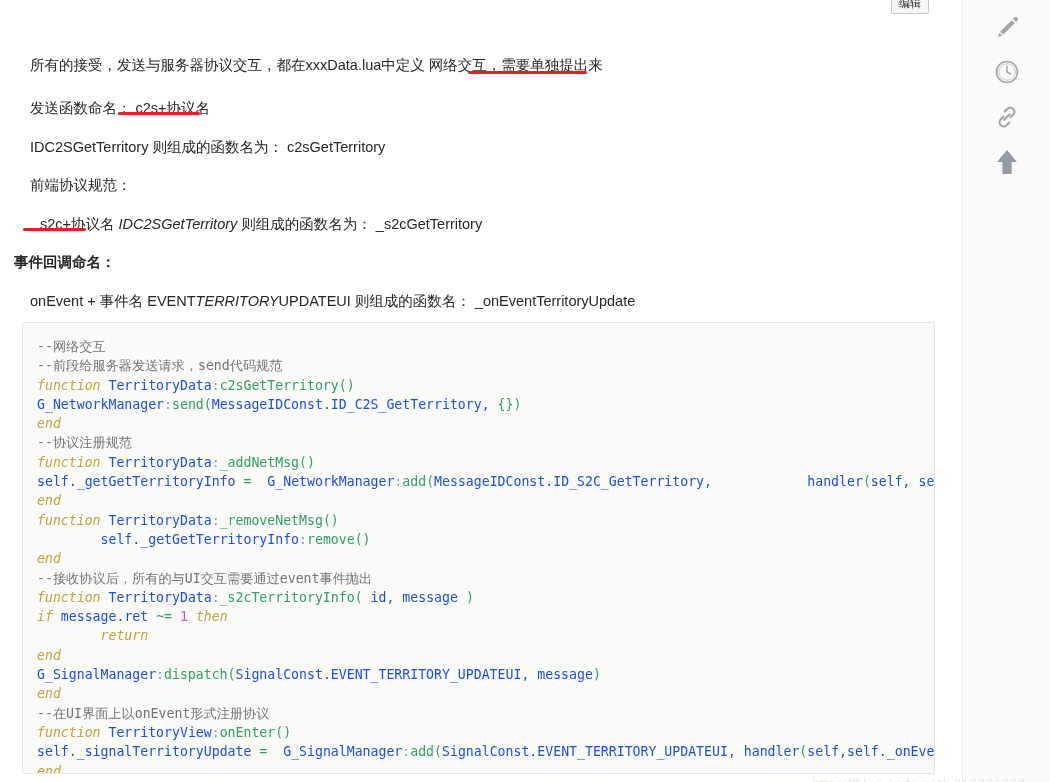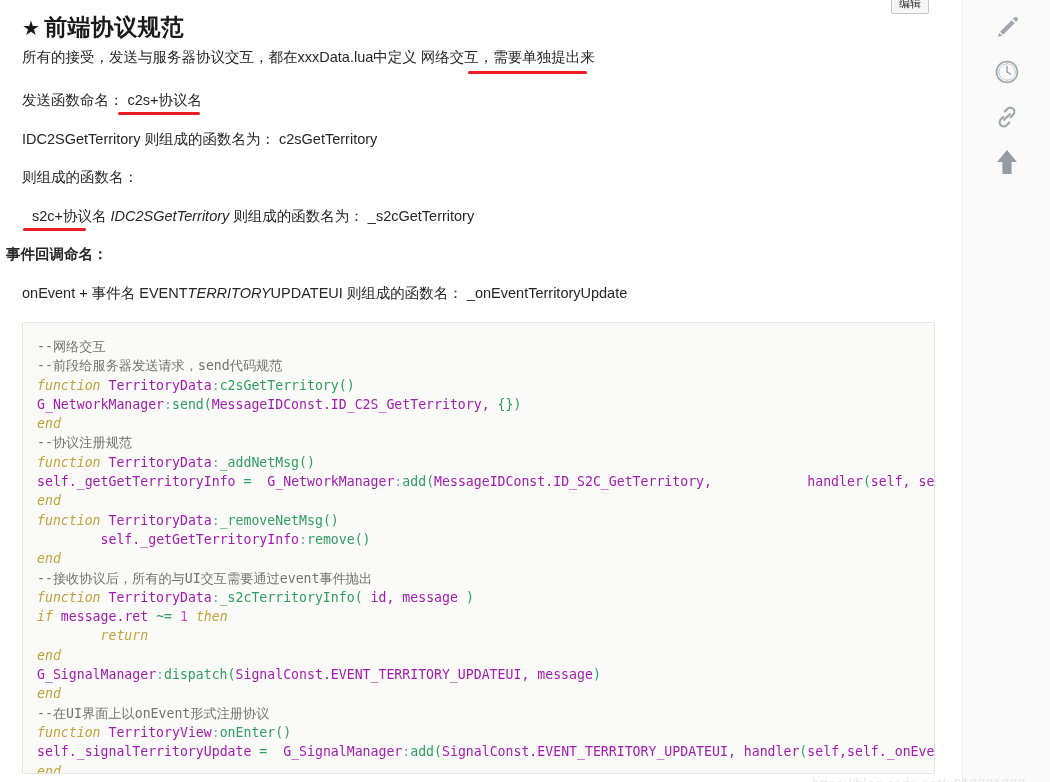--- a/index.html
+++ b/index.html
@@ -49,21 +49,21 @@
     padding: 10px 0 0 0;
     font-size: 23px;
     line-height: 30px;
     font-weight: bold;
     color: #1a1a1a;
     letter-spacing: 0.3px;
   }
   h1.title .star { font-size: 20px; margin-right: 4px; }
 
   p.para {
-    margin: 0;
+    margin: 8px;
     padding: 0;
     font-size: 14.5px;
     line-height: 20px;
     color: #262626;
     white-space: nowrap;
   }
 
   
   .p1 { position: absolute; left: 22px; top: 47px; }
   .p2 { position: absolute; left: 22px; top: 90px; }
@@ -107,21 +107,21 @@
     line-height: 19.3px;
     color: #333333;
     white-space: pre;
     overflow: hidden;
   }
   .cm  { color: #737373; }   
   .kw  { color: #bfa43a; font-style: italic; }                        
   .fn  { color: #2e9e63; }                        
   .pn  { color: #7a9ec2; }                        
   .num { color: #c94fc9; }                        
-  .tx  { color: #a21caf; }                        
+  .tx  { color: #1d4ed8; }                        
 
   
   .watermark {
     position: absolute;
     left: 812px;
     top: 775px;
     font-size: 14px;
     line-height: 18px;
     color: #e9e9e9;
     letter-spacing: 0.2px;
@@ -168,31 +168,28 @@
 </style>
 </head>
 <body>
 
 <div id="page">
 
   <div class="article">
 
     <button class="edit-btn">编辑</button>
 
-    <h1 class="title" style="position:absolute;left:22px;top:2px;">
-      <span class="star">★</span><span>前端协议规范</span>
-    </h1>
 
     <p class="para p1">所有的接受，发送与服务器协议交互，都在xxxData.lua中定义 网络交互，需要单独提出来</p>
 
     <p class="para p2">发送函数命名： c2s+协议名</p>
 
     <p class="para p3">IDC2SGetTerritory 则组成的函数名为： c2sGetTerritory</p>
 
-    <p class="para p4">则组成的函数名：</p>
+    <p class="para p4">前端协议规范：</p>
 
     <p class="para p5">
       <span>s2c+协议名 </span><span class="ital">IDC2SGetTerritory</span><span> 则组成的函数名为： _s2cGetTerritory</span>
     </p>
 
     <p class="para p6">事件回调命名：</p>
 
     <p class="para p7">
       <span>onEvent + 事件名 EVENT</span><span class="ital">TERRITORY</span><span>UPDATEUI 则组成的函数名： _onEventTerritoryUpdate</span>
     </p>

